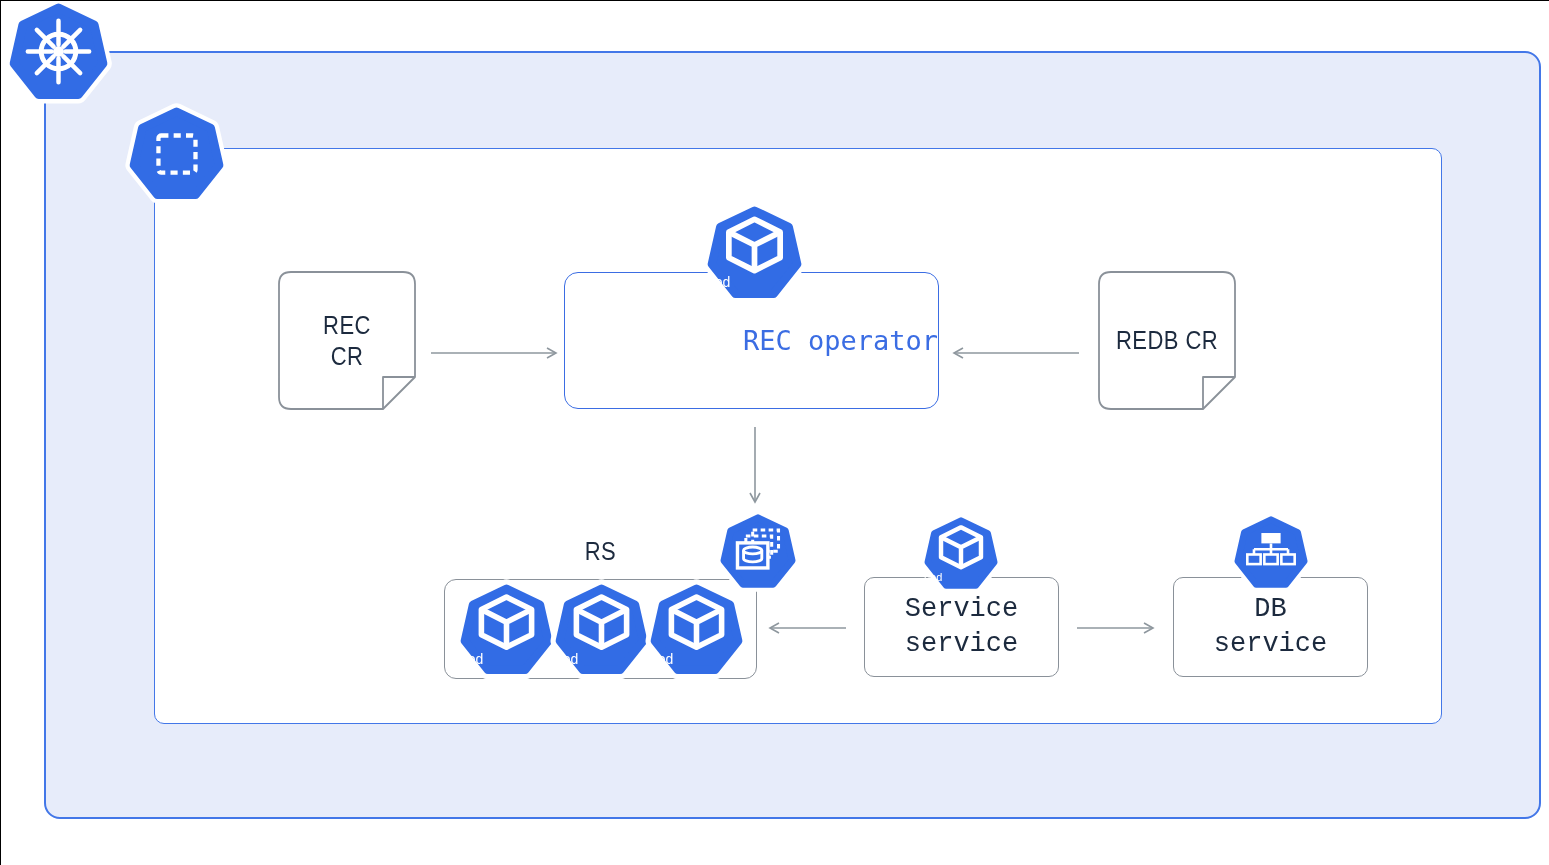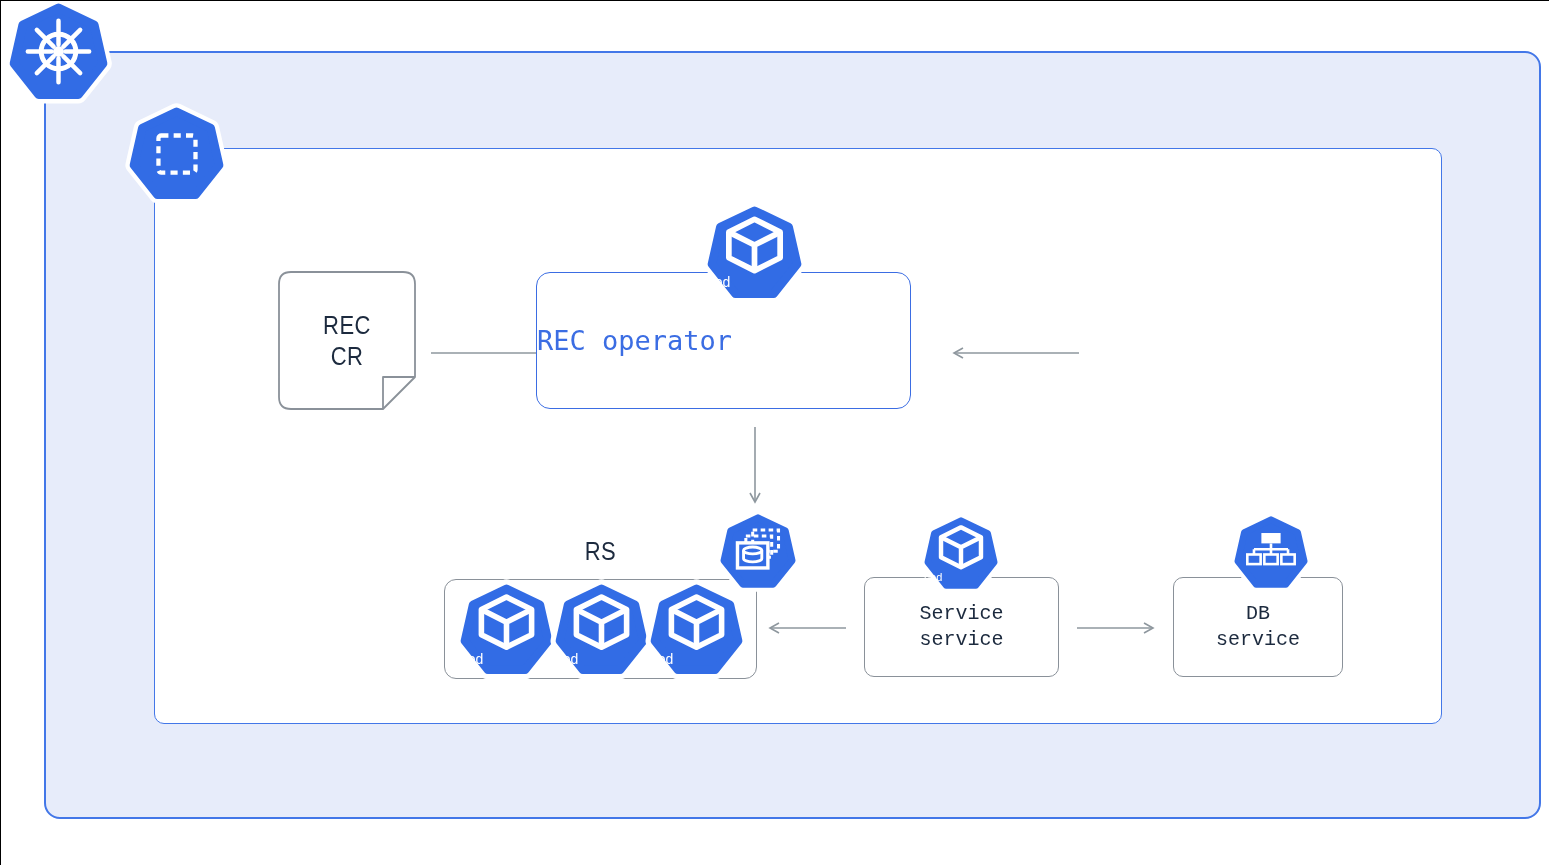--- a/index.html
+++ b/index.html
@@ -19,31 +19,31 @@
            background:var(--cluster-fill);border:2px solid var(--border-blue);border-radius:16px}
   .ns-box{position:absolute;left:153px;top:147px;width:1288px;height:576px;
           background:#fff;border:1.5px solid var(--border-blue);border-radius:10px}
 
   .doc{position:absolute;width:138px;height:139px}
   .doc svg{position:absolute;inset:0;overflow:visible}
   .doc-label{position:absolute;inset:0;display:flex;flex-direction:column;align-items:center;
              justify-content:center;font-size:25px;line-height:1.22;letter-spacing:.5px;
              color:var(--text-dark);transform:scaleX(.88)}
 
-  .opbox{position:absolute;left:535px;top:271px;width:375px;height:137px;background:#fff;
+  .opbox{position:absolute;left:563px;top:271px;width:375px;height:137px;background:#fff;
          border:1.5px solid var(--operator-blue);border-radius:14px;
-         display:flex;align-items:center;justify-content:flex-start}
+         display:flex;align-items:center;justify-content:flex-end}
   .op-label{font-family:"DejaVu Sans Mono",monospace;font-size:27px;color:var(--operator-blue)}
 
   .graybox{position:absolute;background:#fff;border:1.5px solid var(--gray-border);
            border-radius:10px;display:flex;flex-direction:column;align-items:center;
-           justify-content:center;font-family:"Liberation Mono",monospace;font-size:20px;
+           justify-content:center;font-family:"Liberation Mono",monospace;font-size:27px;
            line-height:1.3;color:var(--text-dark);text-align:center}
   .rigger-box{left:863px;top:576px;width:195px;height:100px}
-  .db-box{left:1172px;top:576px;width:170px;height:100px}
+  .db-box{left:1172px;top:576px;width:195px;height:100px}
 
   .rsbox{position:absolute;left:443px;top:578px;width:313px;height:100px;background:#fff;
          border:1.5px solid var(--gray-border);border-radius:12px}
   .rs-label{position:absolute;left:443px;top:536px;width:313px;text-align:center;
             font-size:25px;letter-spacing:.5px;color:var(--text-dark);transform:scaleX(.88)}
 
   .icon{position:absolute}
   .icon svg{position:absolute;inset:0;overflow:visible}
   .pod-label{position:absolute;left:0;right:0;text-align:left;color:#fff;
              font-family:"Liberation Sans",sans-serif}
@@ -92,20 +92,29 @@
     <svg viewBox="0 0 138 139">
       <path d="M13,1 H125 Q137,1 137,13 V106 L105,138 H13 Q1,138 1,126 V13 Q1,1 13,1 Z" fill="#fff" stroke="#8A9199" stroke-width="1.8" stroke-linejoin="round"></path>
       <path d="M137,106 L105,106 L105,138" fill="none" stroke="#8A9199" stroke-width="1.8" stroke-linejoin="round"></path>
     </svg>
     <div class="doc-label">
       <span>REC</span>
       <span>CR</span>
     </div>
   </div>
 
+  <div class="doc" style="left:1097px;top:270px">
+    <svg viewBox="0 0 138 139">
+      <path d="M13,1 H125 Q137,1 137,13 V106 L105,138 H13 Q1,138 1,126 V13 Q1,1 13,1 Z" fill="#fff" stroke="#8A9199" stroke-width="1.8" stroke-linejoin="round"></path>
+      <path d="M137,106 L105,106 L105,138" fill="none" stroke="#8A9199" stroke-width="1.8" stroke-linejoin="round"></path>
+    </svg>
+    <div class="doc-label">
+      <span>REDB CR</span>
+    </div>
+  </div>
 
   <div class="opbox">
     <span class="op-label">REC operator</span>
   </div>
 
   <div class="rs-label">RS</div>
   <div class="rsbox">
     <div class="icon sz93" style="left:15px;top:4px">
       <svg viewBox="0 0 100 100">
         <polygon points="50,5 86,22.3 94.85,61.2 70,92.4 30,92.4 5.2,61.2 14,22.3" fill="#fff" stroke="#fff" stroke-width="20" stroke-linejoin="round"></polygon>

